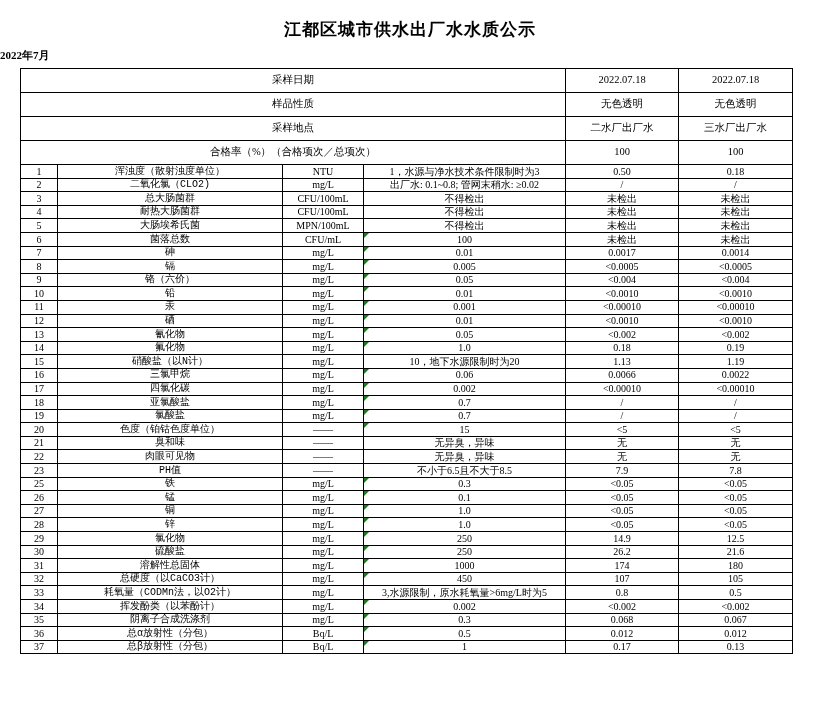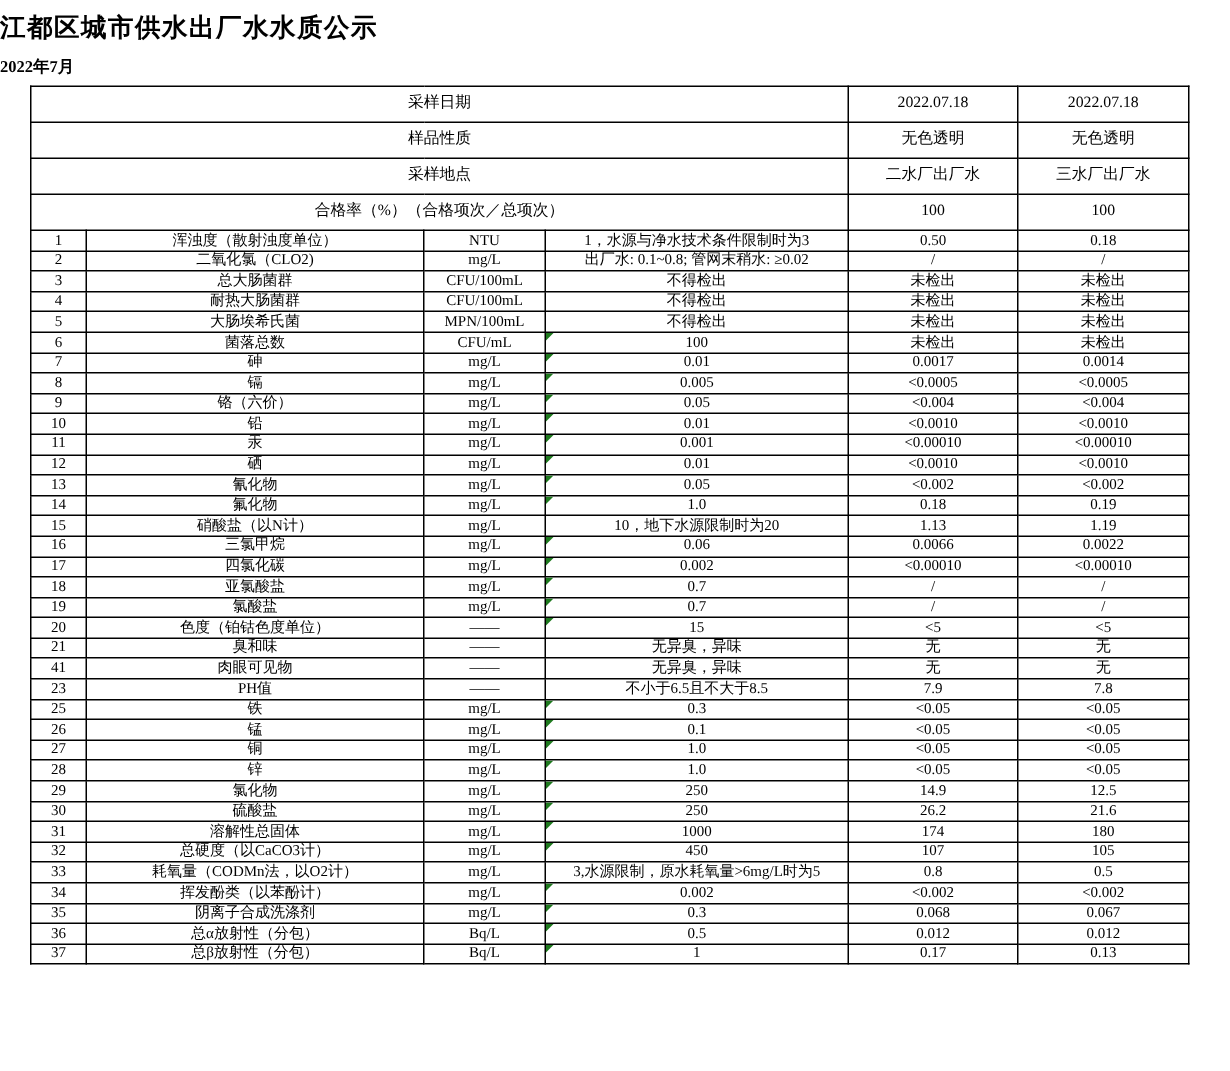--- a/index.html
+++ b/index.html
@@ -6,23 +6,24 @@
   .page {
     position: relative;
     width: 820px;
     height: 714px;
     background: #ffffff;
     font-family: "Liberation Serif", serif;
     color: #000000;
     overflow: hidden;
   }
   .title {
+    text-align: center;
     font-size: 17px;
     font-weight: bold;
-    padding-top: 7px;
+    padding-top: 18px;
     letter-spacing: 1px;
   }
   .subtitle {
     text-align: left;
     font-size: 11px;
     font-weight: bold;
     margin-top: 7px;
   }
   table.sheet {
     border-collapse: collapse;
@@ -38,21 +39,21 @@
     vertical-align: middle;
     font-size: 10px;
     line-height: 1.15;
     white-space: nowrap;
     overflow: hidden;
     position: relative;
   }
   tr.info-row td { height: 23px; font-size: 10.5px; margin-top: 31px; }
   tr.colhead-row td { height: 28px; font-size: 10.5px; }
   tr.data-row td { height: 12.6px; }
-  td.item-cell { text-align: left; padding-left: 3px; }
+  td.item-cell { text-align: left; padding-left: 3px; font-family: Liberation Mono, monospace; }
   td.flagged::before {
     content: "";
     position: absolute;
     top: 0;
     left: 0;
     width: 0;
     height: 0;
     border-top: 5px solid #1f7a1f;
     border-right: 5px solid transparent;
   }
@@ -259,21 +260,21 @@
     </tr>
         <tr class="data-row">
       <td>21</td>
       <td class="item-cell">臭和味</td>
       <td>——</td>
       <td>无异臭，异味</td>
       <td>无</td>
       <td>无</td>
     </tr>
         <tr class="data-row">
-      <td>41</td>
+      <td>22</td>
       <td class="item-cell">肉眼可见物</td>
       <td>——</td>
       <td>无异臭，异味</td>
       <td>无</td>
       <td>无</td>
     </tr>
         <tr class="data-row">
       <td>23</td>
       <td class="item-cell">PH值</td>
       <td>——</td>

